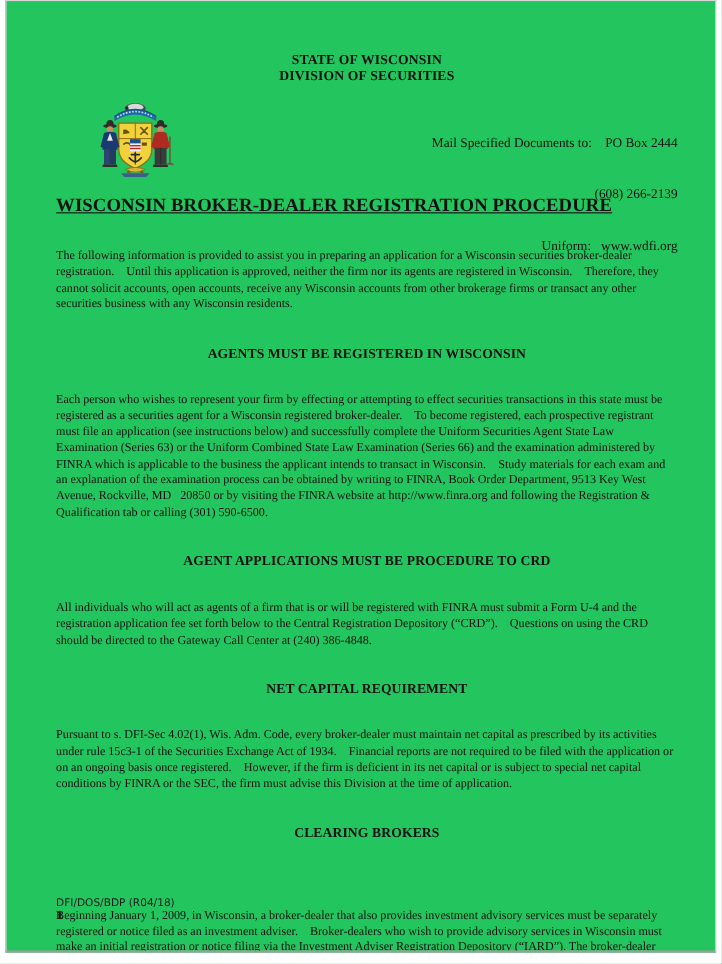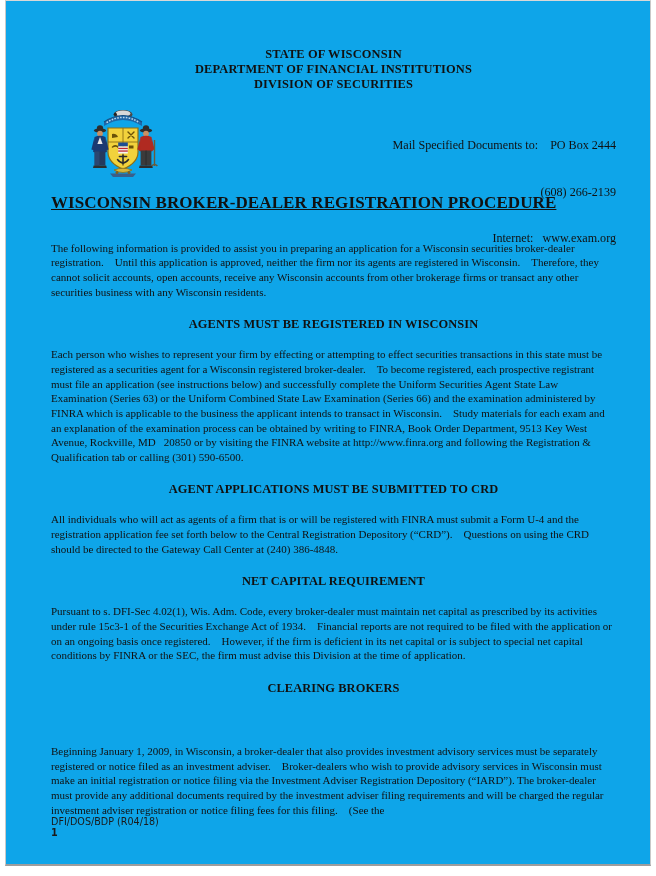--- a/index.html
+++ b/index.html
@@ -12,21 +12,21 @@
     height: 876px;
     font-family: "Liberation Serif", "DejaVu Serif", serif;
     overflow: hidden;
   }
 
   #page {
     position: relative;
     width: 646px;
     height: 866px;
     margin: 0 0 0 5px;
-    background: #0ea5e9;
+    background: #22c55e;
     border-left: 1px solid #c9c9c9;
     border-right: 1px solid #c9c9c9;
     border-top: 1px solid #d8d8d8;
     border-bottom: 2px solid #9d9d9d;
     box-sizing: border-box;
     overflow: hidden;
   }
 
   .content {
     position: relative;
@@ -82,21 +82,21 @@
     text-decoration: underline;
     margin: 14px 0 12px 0;
     letter-spacing: 0.1px;
     color: #111;
   }
 
   h2.section {
     font-size: 12.4px;
     font-weight: bold;
     text-align: center;
-    margin: 0;
+    margin: 12px;
     letter-spacing: 0.1px;
     color: #111;
   }
 
   p.body {
     font-size: 11px;
     line-height: 14.65px;
     text-align: left;
     margin: 0;
     color: #111;
@@ -127,21 +127,20 @@
   }
 </style>
 </head>
 <body>
 
 <div id="page">
   <div class="content">
 
     <div class="masthead">
       <div>STATE OF WISCONSIN</div>
-      <div>DEPARTMENT OF FINANCIAL INSTITUTIONS</div>
       <div>DIVISION OF SECURITIES</div>
     </div>
 
     <div class="idrow">
 
       <div class="seal">
         <svg viewBox="0 0 78 78" width="78" height="78" aria-hidden="true">
 
           <ellipse cx="39" cy="12.5" rx="9.5" ry="4.6" fill="#4a4a4a"></ellipse>
           <ellipse cx="39" cy="11.6" rx="7.4" ry="3.2" fill="#d8d8d8"></ellipse>
@@ -202,36 +201,36 @@
           <path d="M30 68 q9 -3.5 18 0 q-9 5 -18 0 z" fill="#d8b63a" stroke="#8c6f14" stroke-width="0.8"></path>
           <path d="M26 71.5 l26 0 l-3 3.4 l-20 0 z" fill="#3a5f8a"></path>
           <circle cx="33" cy="70.6" r="1.5" fill="#7d5f22"></circle>
           <circle cx="45" cy="70.6" r="1.5" fill="#7d5f22"></circle>
         </svg>
       </div>
 
       <div class="contact">
         <div>Mail Specified Documents to: PO Box 2444</div>
         <div>(608) 266-2139</div>
-        <div>Internet:  www.exam.org</div>
+        <div>Uniform:  www.wdfi.org</div>
       </div>
     </div>
 
     <h1 class="doc-title">WISCONSIN BROKER-DEALER REGISTRATION PROCEDURE</h1>
 
     <div class="sp-intro"></div>
     <p class="body">The following information is provided to assist you in preparing an application for a Wisconsin securities broker-dealer registration. Until this application is approved, neither the firm nor its agents are registered in Wisconsin. Therefore, they cannot solicit accounts, open accounts, receive any Wisconsin accounts from other brokerage firms or transact any other securities business with any Wisconsin residents.</p>
 
     <div class="sp-before"></div>
     <h2 class="section">AGENTS MUST BE REGISTERED IN WISCONSIN</h2>
     <div class="sp-after"></div>
     <p class="body">Each person who wishes to represent your firm by effecting or attempting to effect securities transactions in this state must be registered as a securities agent for a Wisconsin registered broker-dealer. To become registered, each prospective registrant must file an application (see instructions below) and successfully complete the Uniform Securities Agent State Law Examination (Series 63) or the Uniform Combined State Law Examination (Series 66) and the examination administered by FINRA which is applicable to the business the applicant intends to transact in Wisconsin. Study materials for each exam and an explanation of the examination process can be obtained by writing to FINRA, Book Order Department, 9513 Key West Avenue, Rockville, MD  20850 or by visiting the FINRA website at http://www.finra.org and following the Registration &amp; Qualification tab or calling (301) 590-6500.</p>
 
     <div class="sp-before"></div>
-    <h2 class="section">AGENT APPLICATIONS MUST BE SUBMITTED TO CRD</h2>
+    <h2 class="section">AGENT APPLICATIONS MUST BE PROCEDURE TO CRD</h2>
     <div class="sp-after"></div>
     <p class="body">All individuals who will act as agents of a firm that is or will be registered with FINRA must submit a Form U-4 and the registration application fee set forth below to the Central Registration Depository (“CRD”). Questions on using the CRD should be directed to the Gateway Call Center at (240) 386-4848.</p>
 
     <div class="sp-before"></div>
     <h2 class="section">NET CAPITAL REQUIREMENT</h2>
     <div class="sp-after"></div>
     <p class="body">Pursuant to s. DFI-Sec 4.02(1), Wis. Adm. Code, every broker-dealer must maintain net capital as prescribed by its activities under rule 15c3-1 of the Securities Exchange Act of 1934. Financial reports are not required to be filed with the application or on an ongoing basis once registered. However, if the firm is deficient in its net capital or is subject to special net capital conditions by FINRA or the SEC, the firm must advise this Division at the time of application.</p>
 
     <div class="sp-before"></div>
     <h2 class="section">CLEARING BROKERS</h2>

